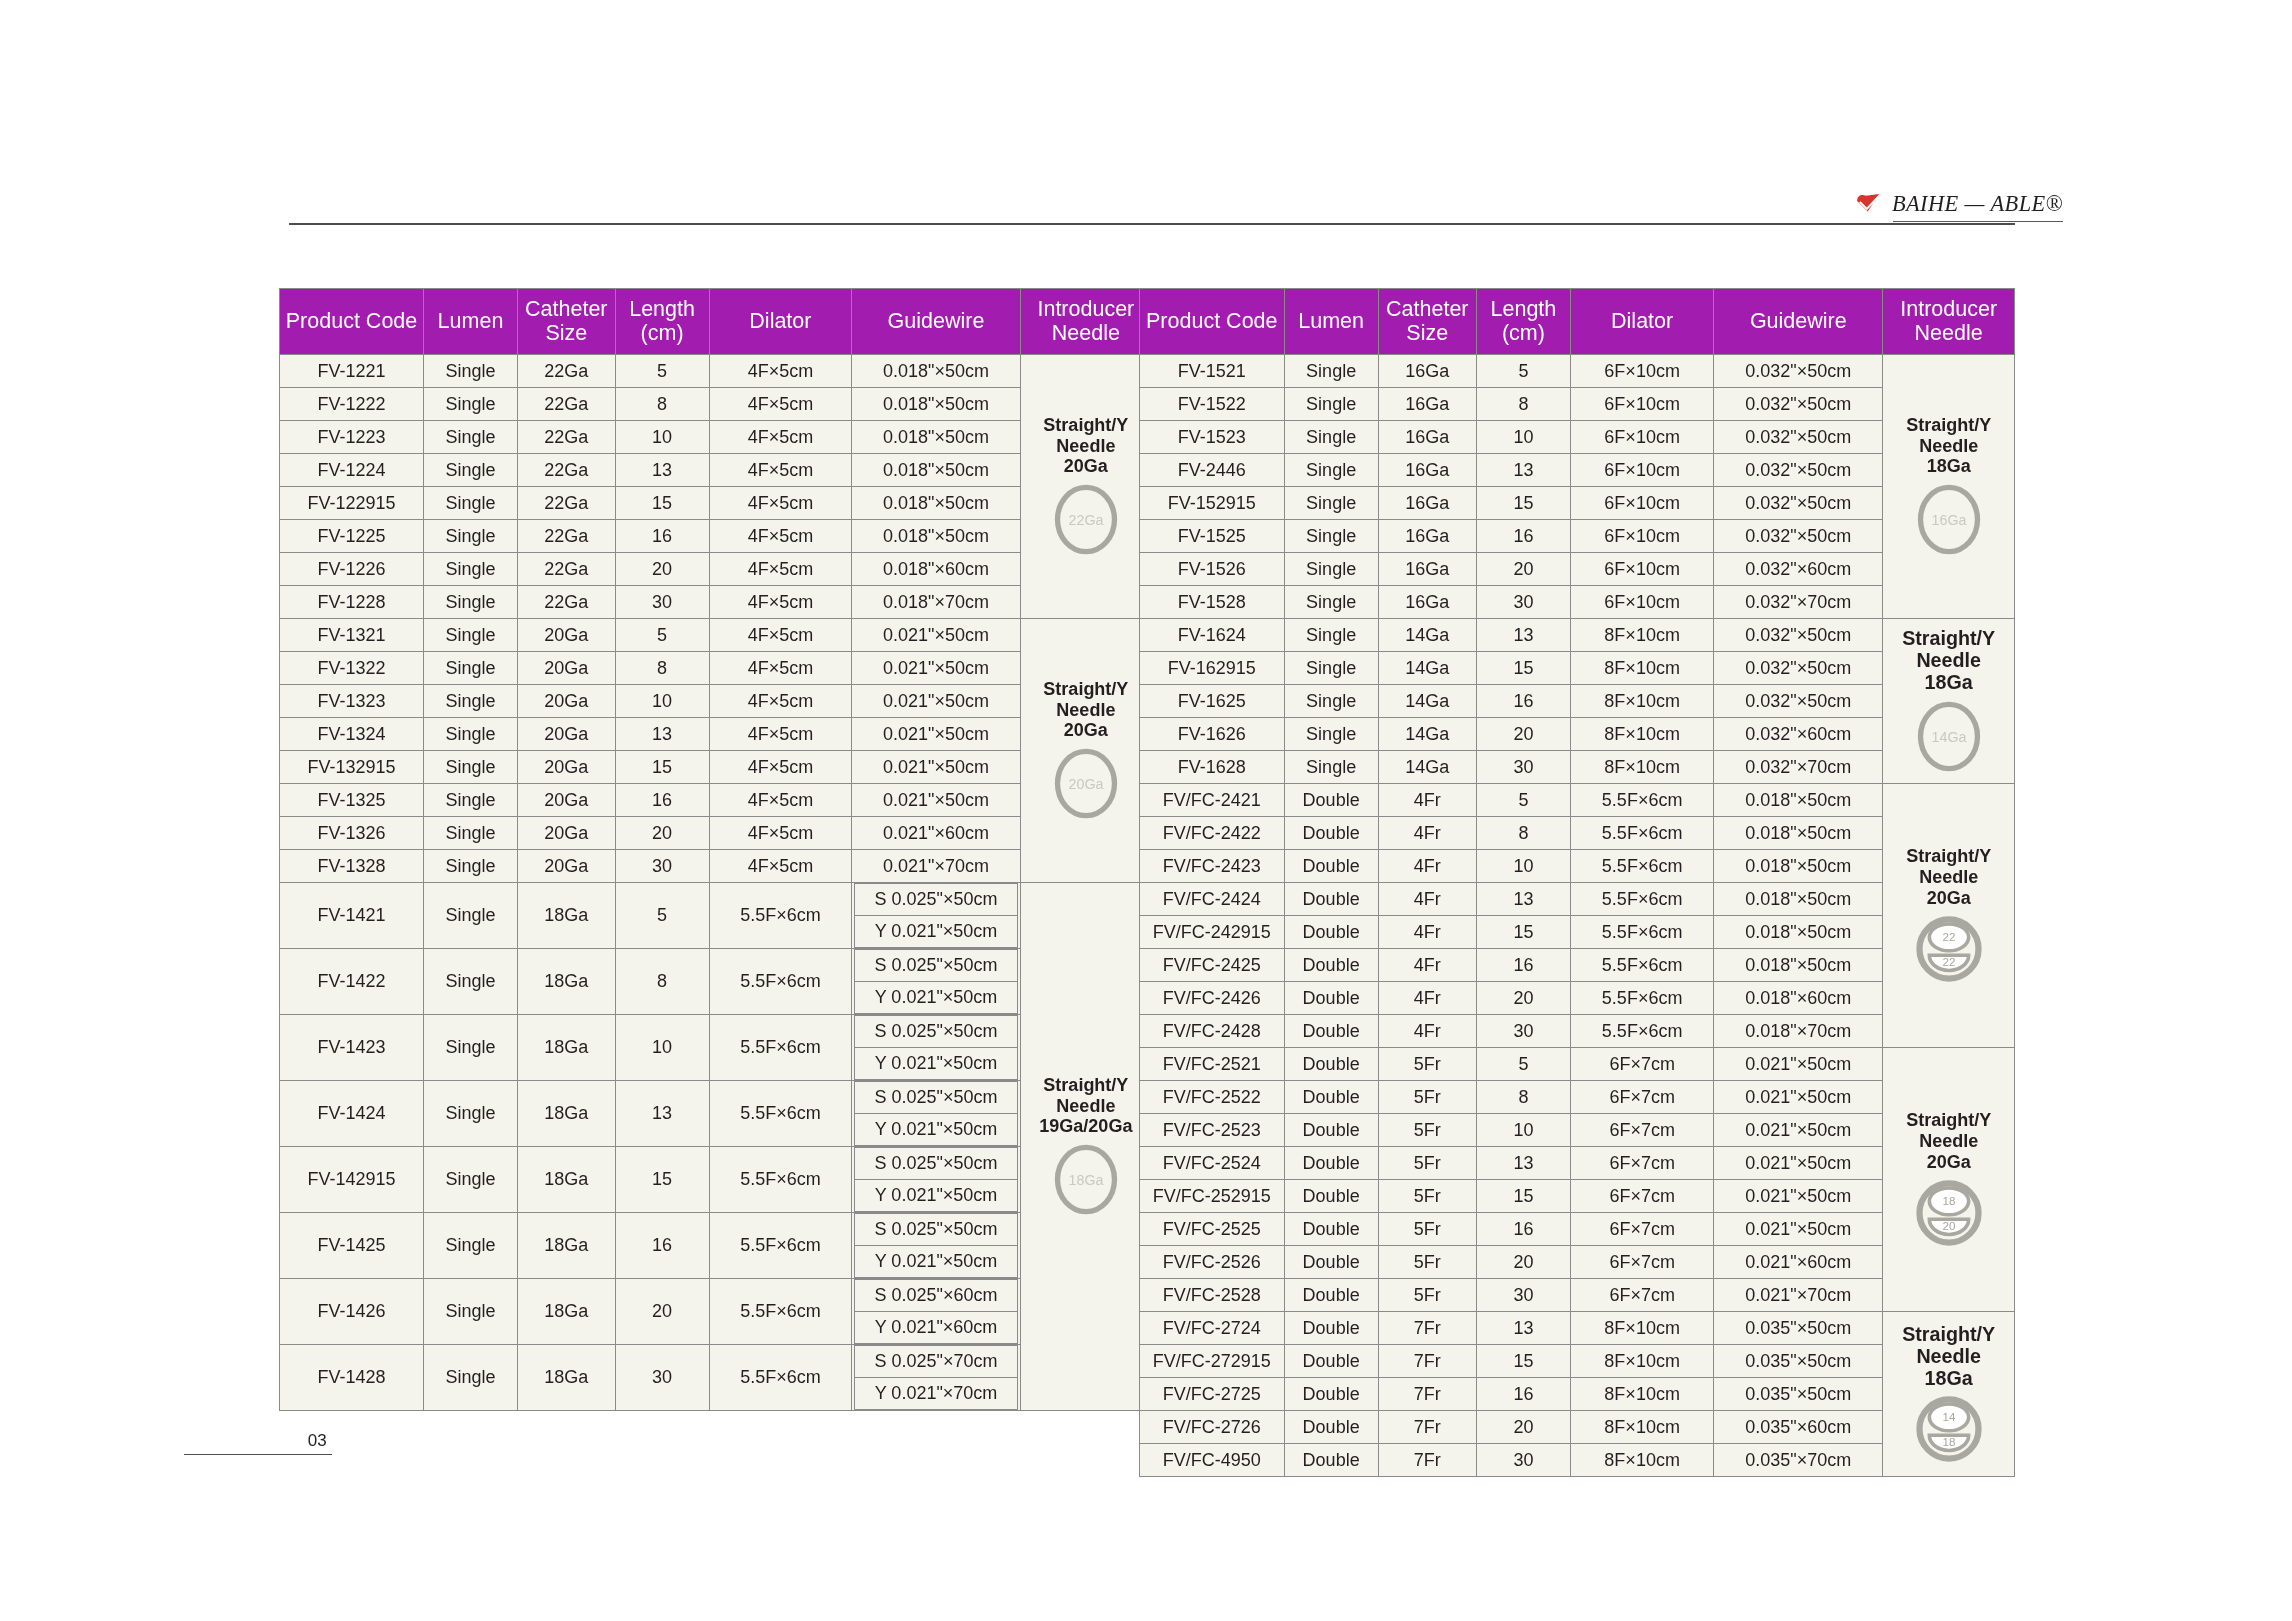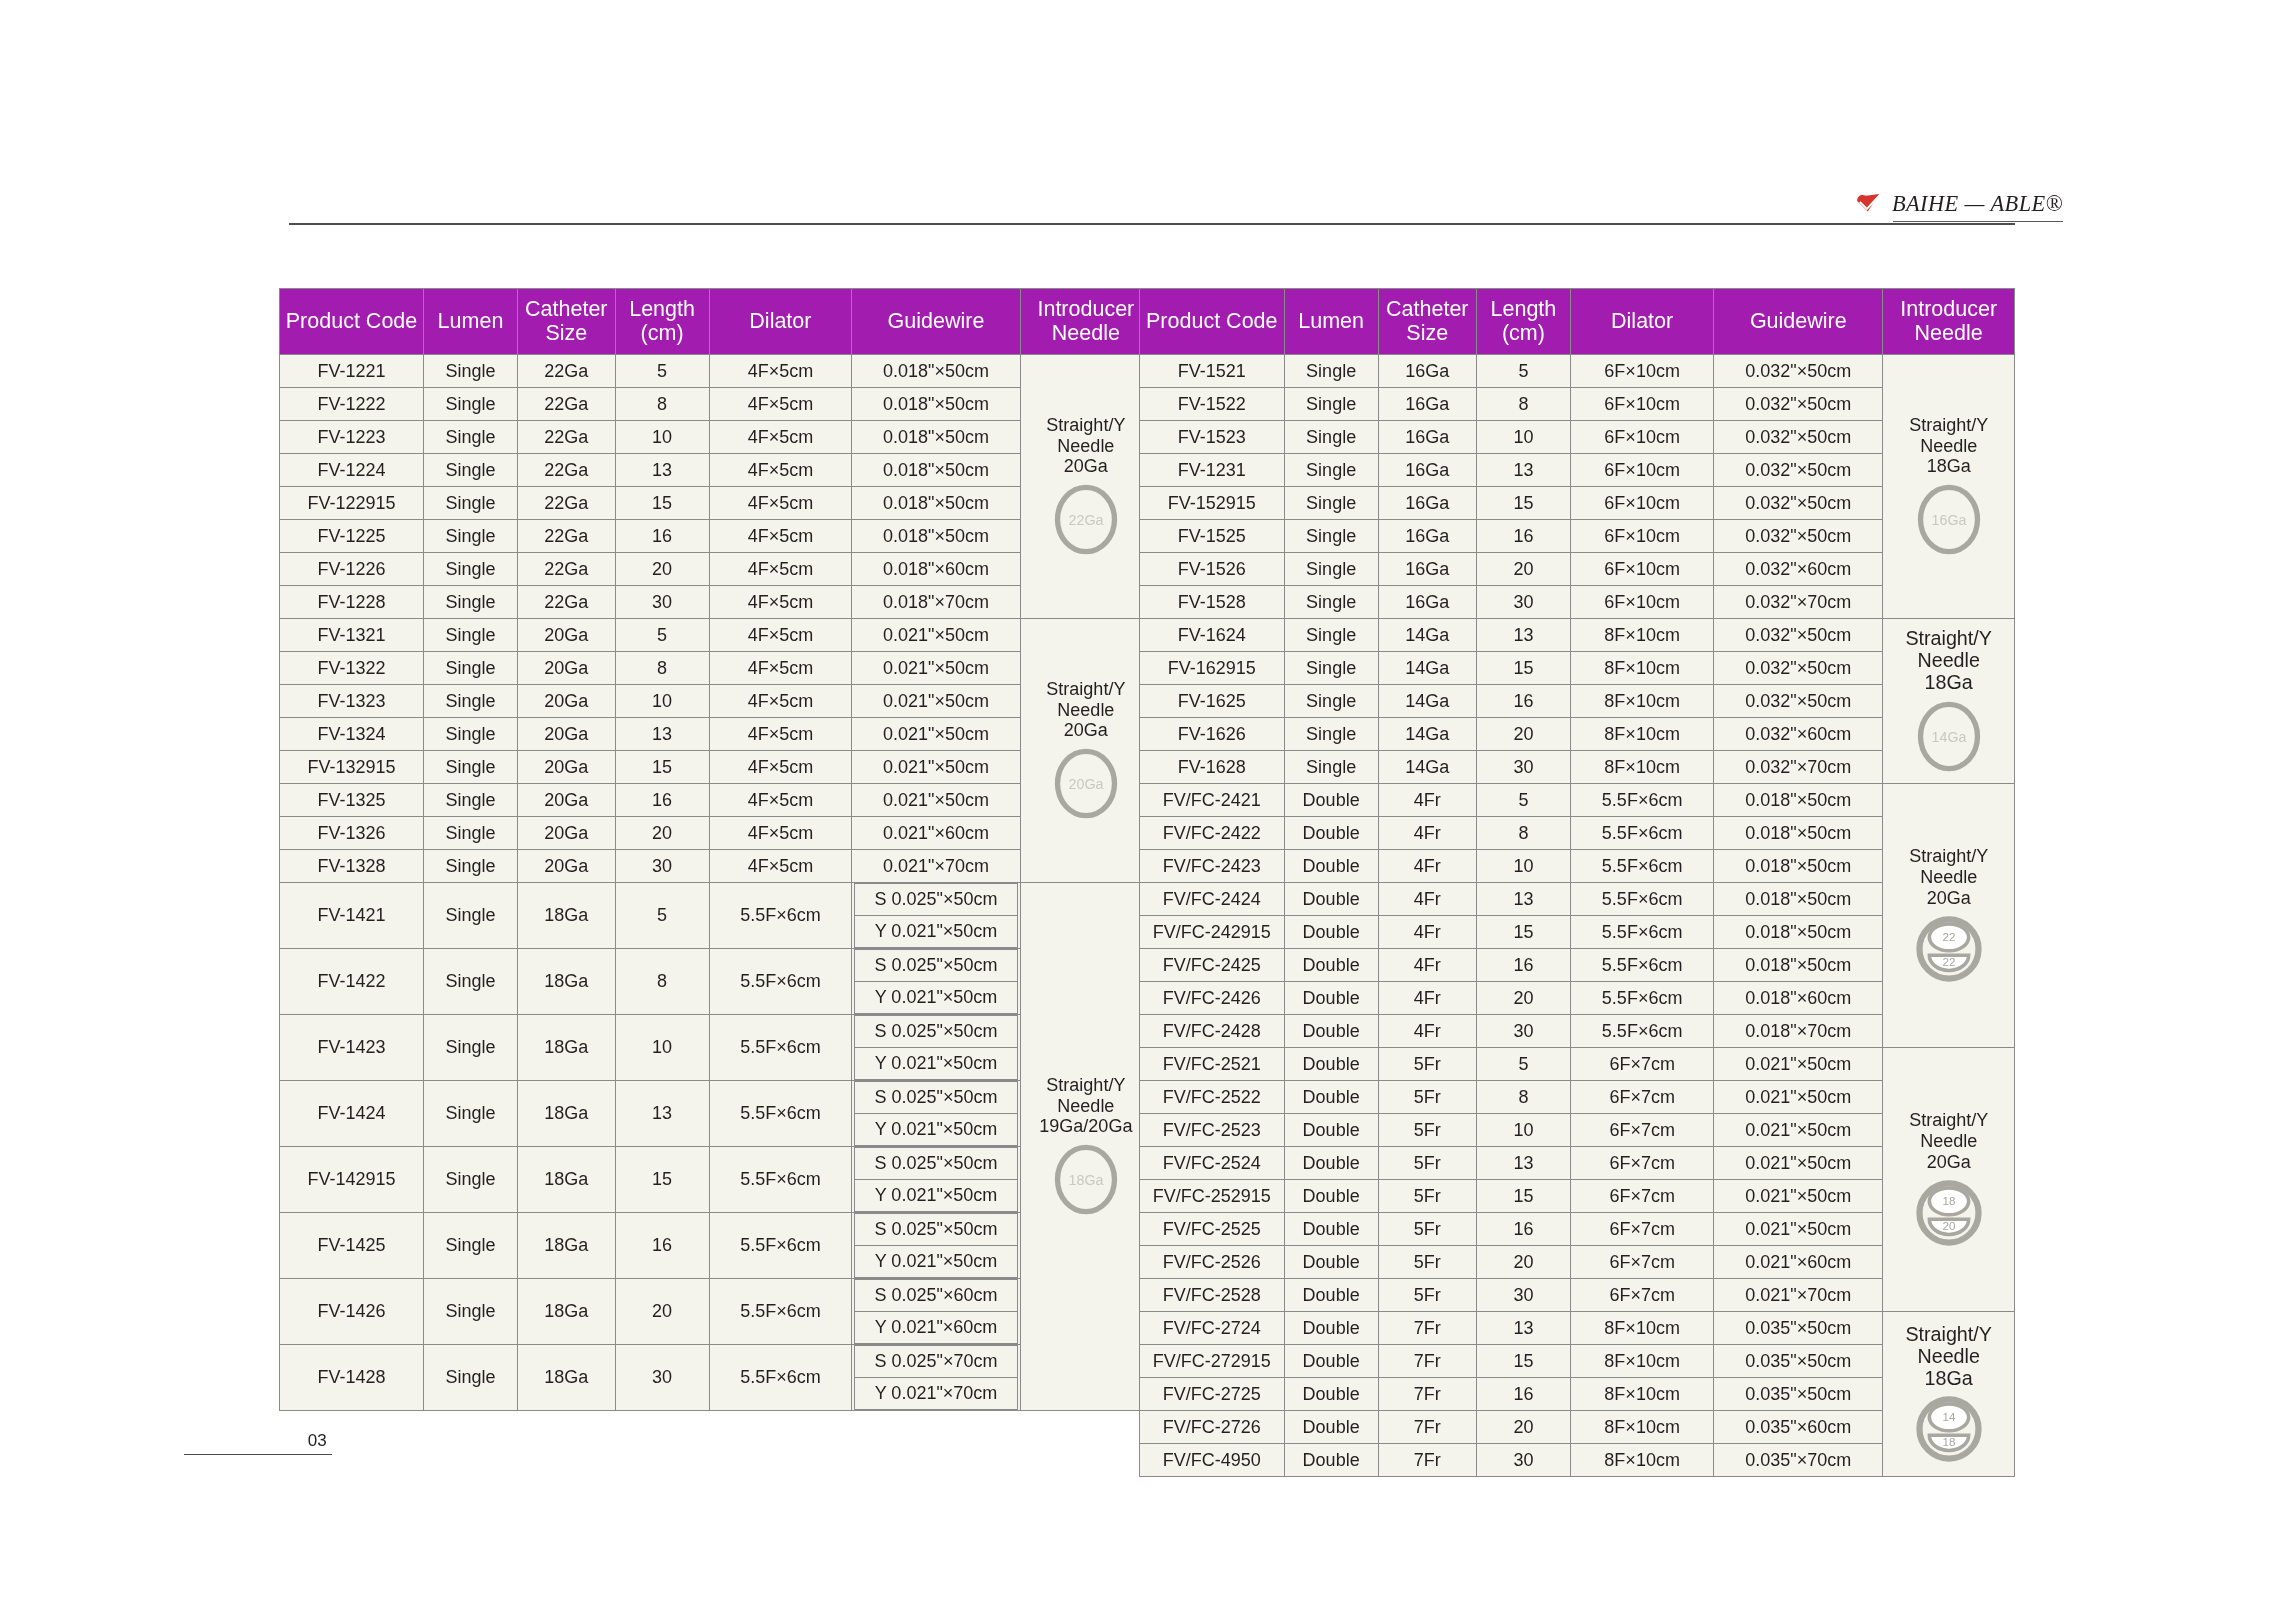--- a/index.html
+++ b/index.html
@@ -92,21 +92,21 @@
     flex:1 1 0;
     display:flex; align-items:center; justify-content:center;
     border:0.9px solid #8a8a8a;
     border-top:none;
     background:#f4f4ec;
     font-size:18px;
     color:#231f20;
   }
   .gw-stack > div:first-child { border-top:0.9px solid #8a8a8a; }
 
-  .needle-txt { display:block; }
+  .needle-txt { display:block;font-weight:bold; }
   .needle-ico { display:block; margin:6.3px auto 1.8px auto; }
 
   
   col.c-code   { width:112px; }
   col.c-lumen  { width:73px;  }
   col.c-cath   { width:76px;  }
   col.c-len    { width:73px;  }
   col.c-dil    { width:111px; }
   col.c-gw     { width:131px; }
   col.c-needle { width:102px; }
@@ -463,21 +463,21 @@
           </tr>
           <tr>
             <td class="">FV-1523</td>
             <td class="">Single</td>
             <td class="">16Ga</td>
             <td class="">10</td>
             <td class="">6F×10cm</td>
             <td class="">0.032"×50cm</td>
           </tr>
           <tr>
-            <td class="alt">FV-1231</td>
+            <td class="alt">FV-2446</td>
             <td class="alt">Single</td>
             <td class="alt">16Ga</td>
             <td class="alt">13</td>
             <td class="alt">6F×10cm</td>
             <td class="alt">0.032"×50cm</td>
           </tr>
           <tr>
             <td class="">FV-152915</td>
             <td class="">Single</td>
             <td class="">16Ga</td>

